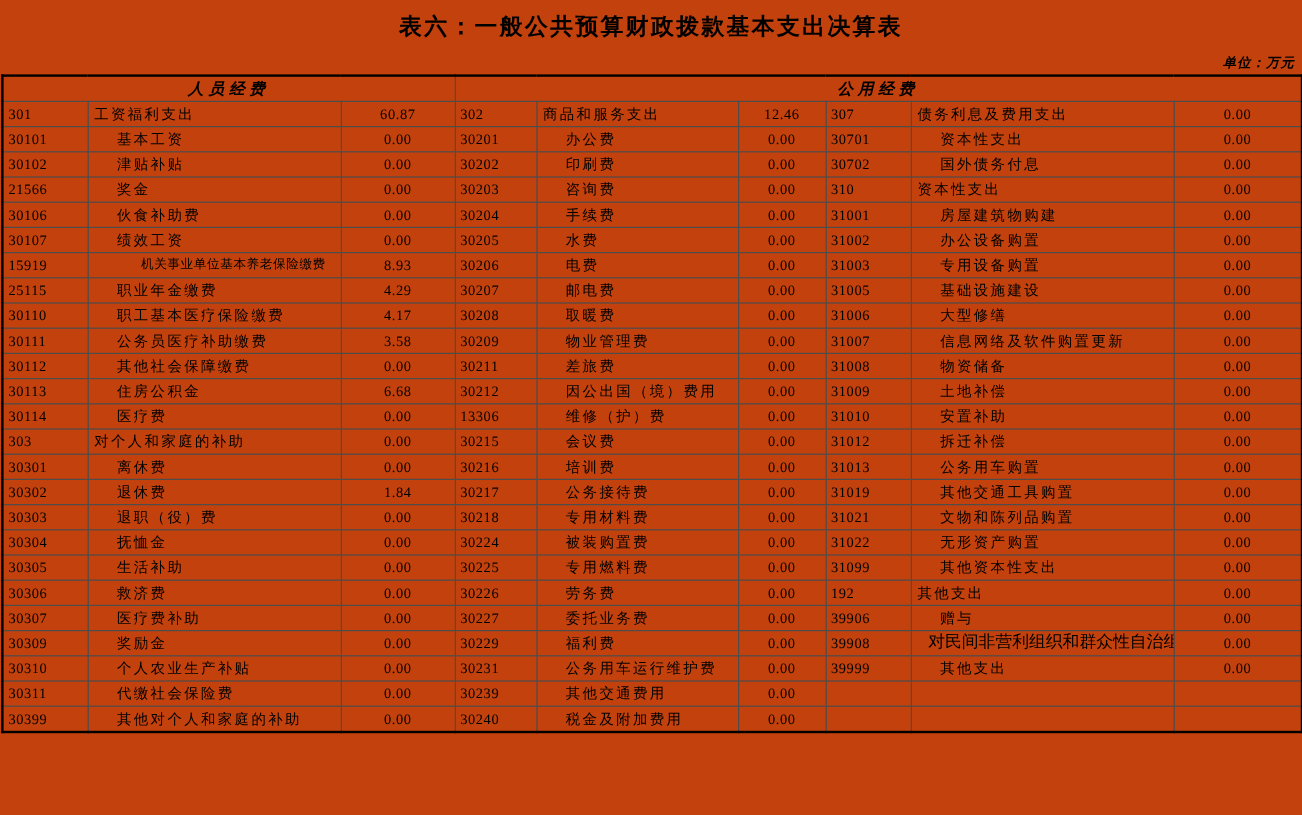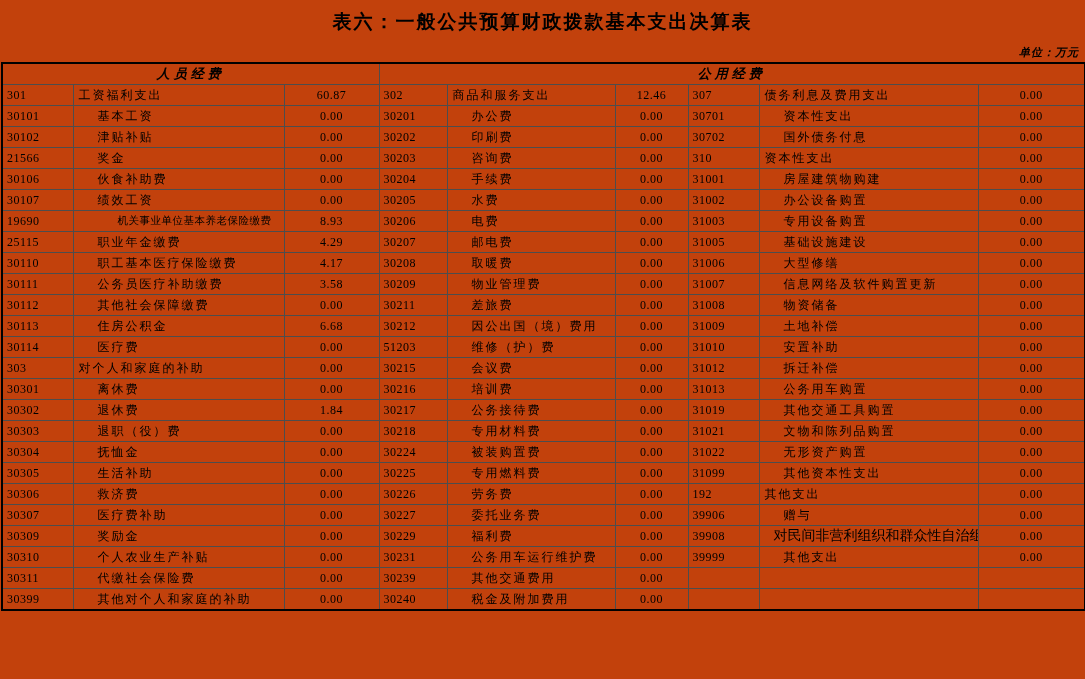--- a/index.html
+++ b/index.html
@@ -152,21 +152,21 @@
           <td class="name lvl1">绩效工资</td>
           <td class="val">0.00</td>
           <td class="code">30205</td>
           <td class="name lvl1">水费</td>
           <td class="val">0.00</td>
           <td class="code">31002</td>
           <td class="name lvl1">办公设备购置</td>
           <td class="val">0.00</td>
         </tr>
         <tr>
-          <td class="code">19690</td>
+          <td class="code">15919</td>
           <td class="name lvl1 small">机关事业单位基本养老保险缴费</td>
           <td class="val">8.93</td>
           <td class="code">30206</td>
           <td class="name lvl1">电费</td>
           <td class="val">0.00</td>
           <td class="code">31003</td>
           <td class="name lvl1">专用设备购置</td>
           <td class="val">0.00</td>
         </tr>
         <tr>
@@ -221,21 +221,21 @@
           <td class="name lvl1">因公出国（境）费用</td>
           <td class="val">0.00</td>
           <td class="code">31009</td>
           <td class="name lvl1">土地补偿</td>
           <td class="val">0.00</td>
         </tr>
         <tr>
           <td class="code">30114</td>
           <td class="name lvl1">医疗费</td>
           <td class="val">0.00</td>
-          <td class="code">51203</td>
+          <td class="code">13306</td>
           <td class="name lvl1">维修（护）费</td>
           <td class="val">0.00</td>
           <td class="code">31010</td>
           <td class="name lvl1">安置补助</td>
           <td class="val">0.00</td>
         </tr>
         <tr>
           <td class="code">303</td>
           <td class="name lvl0">对个人和家庭的补助</td>
           <td class="val">0.00</td>

